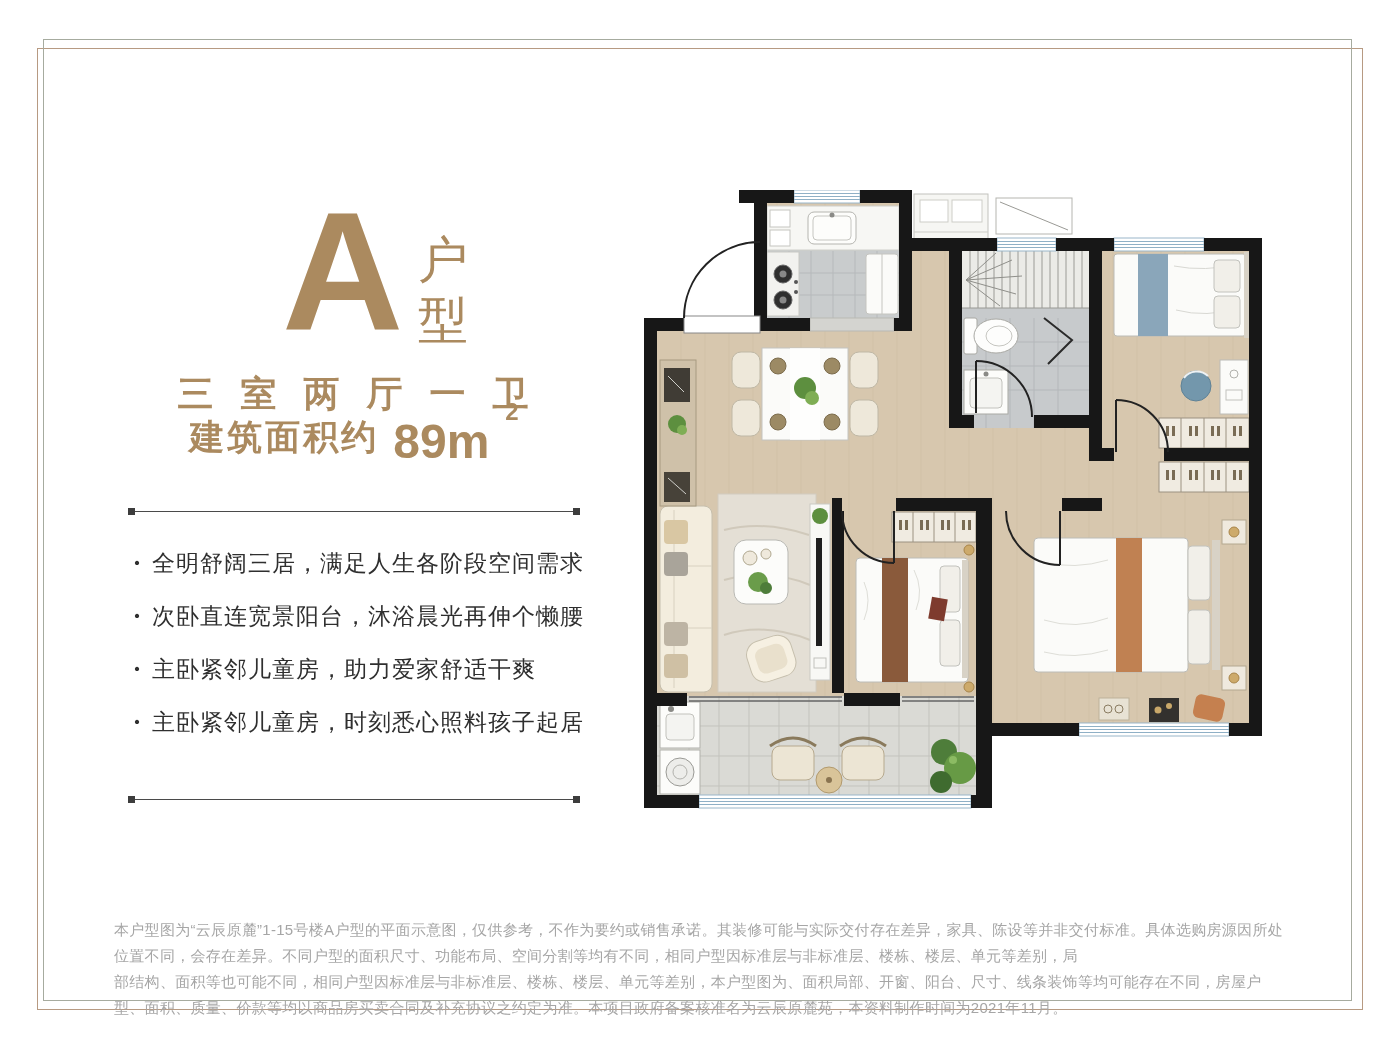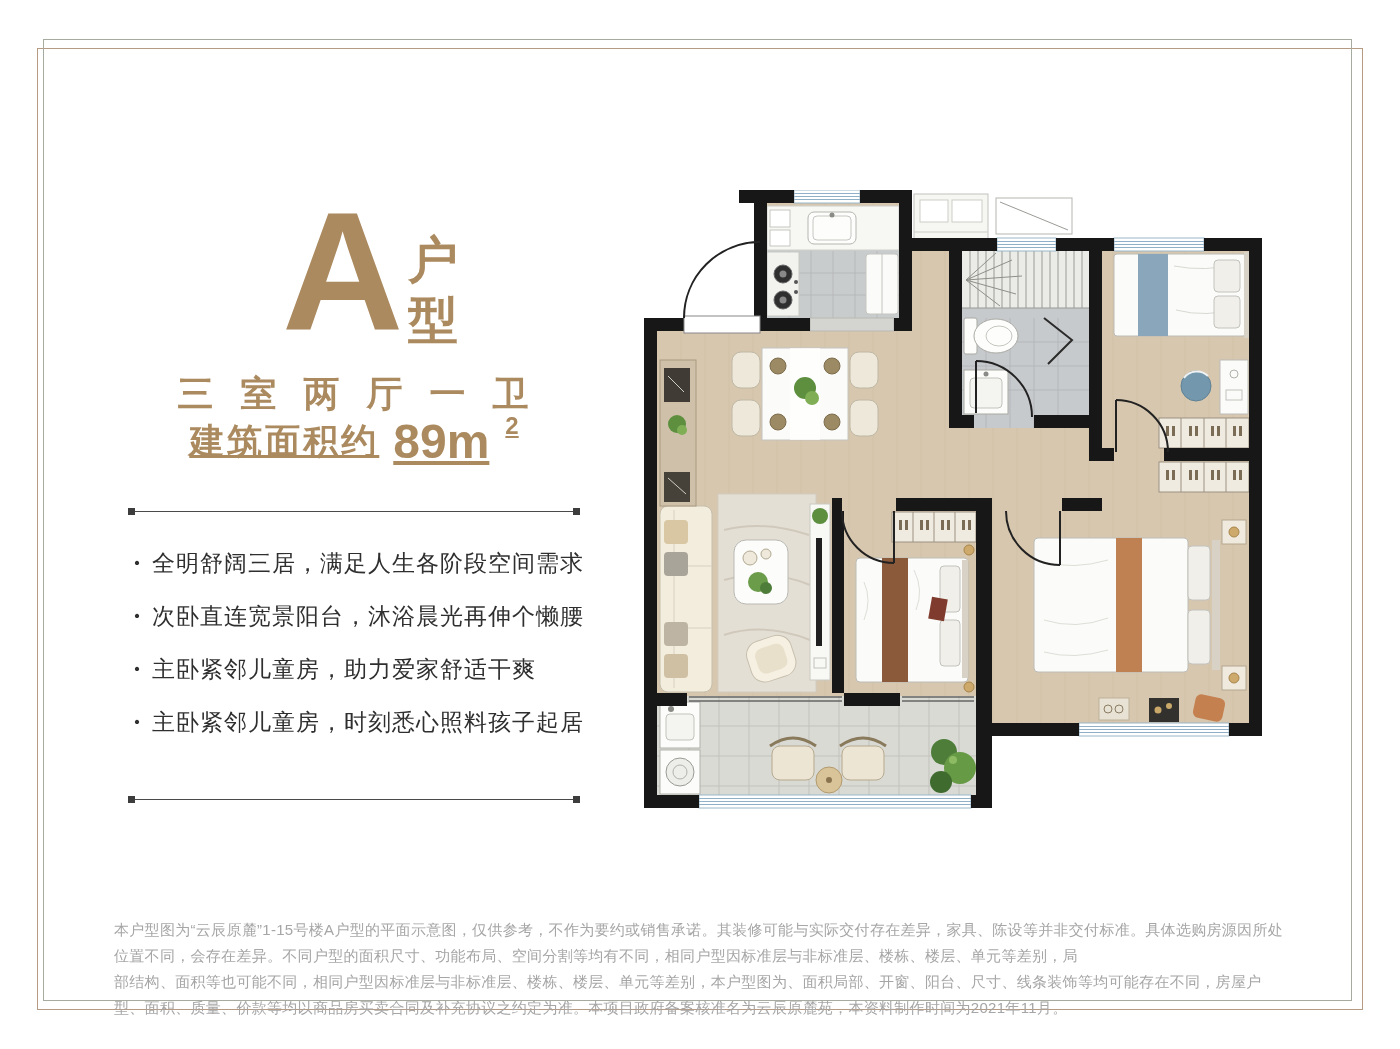--- a/index.html
+++ b/index.html
@@ -4,27 +4,27 @@
 <style>
   html,body{margin:0;padding:0;}
   body{width:1400px;height:1049px;position:relative;background:#ffffff;overflow:hidden;
        font-family:"Liberation Sans",sans-serif;}
   .frame{position:absolute;pointer-events:none;}
   .frame.outer{left:37px;top:48px;width:1324px;height:960px;border:1px solid var(--frame-tan,#b79a82);}
   .frame.inner{left:43px;top:39px;width:1307px;height:960px;border:1px solid var(--frame-gray,#a6ab9f);}
 
   .type-letter{position:absolute;left:282px;top:188px;font-size:168px;line-height:168px;
                font-weight:700;color:var(--accent,#ab8a5f);}
-  .type-label{position:absolute;left:408px;top:230px;width:56px;font-size:50px;line-height:60px;
-              font-weight:700;color:var(--accent,#ab8a5f);word-break:break-all;letter-spacing:2px;}
+  .type-label{position:absolute;left:418px;top:230px;width:56px;font-size:50px;line-height:60px;
+              font-weight:400;color:var(--accent,#ab8a5f);word-break:break-all;letter-spacing:2px;}
   .layout-line{position:absolute;left:130px;top:370px;width:446px;text-align:center;
                font-size:36px;font-weight:600;color:var(--accent,#ab8a5f);
                letter-spacing:27px;padding-left:27px;box-sizing:border-box;}
   .area-line{position:absolute;left:130px;top:414px;width:446px;display:flex;justify-content:center;
-             align-items:center;gap:14px;color:var(--accent,#ab8a5f);text-decoration:underline;}
+             align-items:flex-start;gap:14px;color:var(--accent,#ab8a5f);}
   .area-prefix{font-size:35px;font-weight:700;letter-spacing:3px;}
   .area-value{font-size:48px;font-weight:700;}
   .area-sup{font-size:24px;font-weight:700;vertical-align:super;position:relative;top:-16px;left:2px;}
 
   .divider{position:absolute;left:128px;width:452px;display:flex;align-items:center;}
   .divider .sq{width:7px;height:7px;background:#3d3d3d;}
   .divider .ln{flex:1;height:1.5px;background:#4a4a4a;}
   .divider.top{top:508px;} .divider.bottom{top:796px;}
 
   .features{position:absolute;left:133px;top:548px;list-style:none;margin:0;padding:0;}

